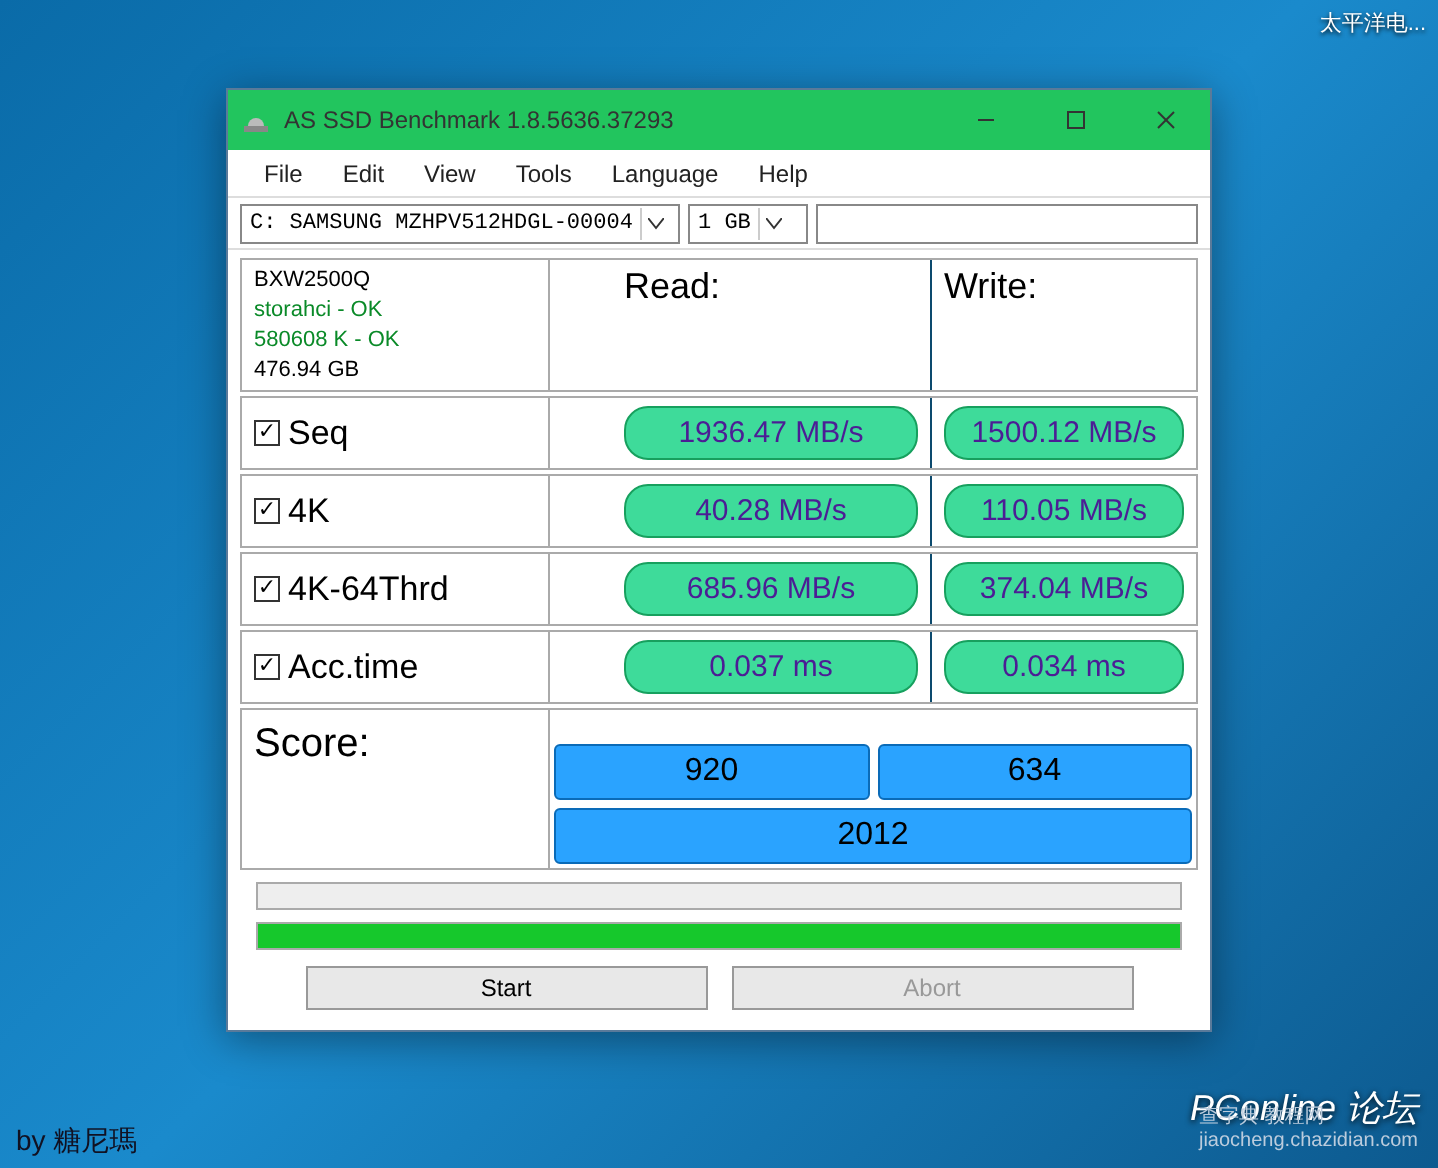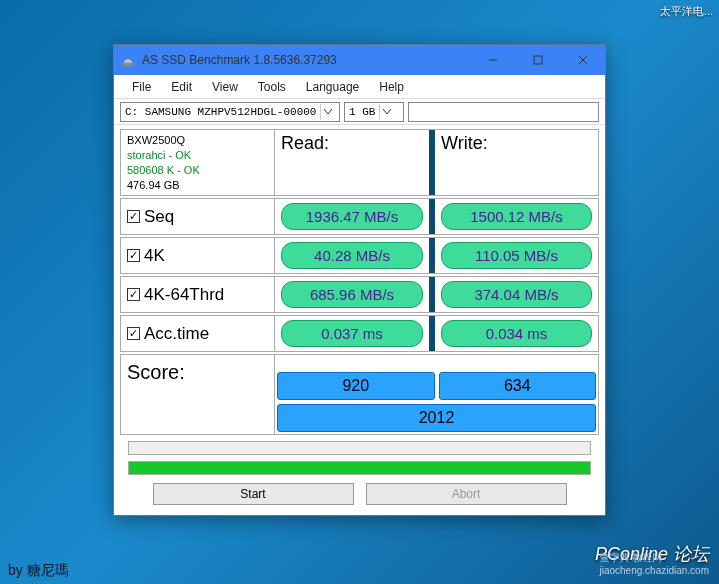--- a/index.html
+++ b/index.html
@@ -14,21 +14,21 @@
   .window {
     position: absolute;
     left: 113px; top: 44px;
     width: 493px;
     background: #fff;
     border: 1px solid #5a7a9a;
     box-shadow: 0 4px 20px rgba(0,0,0,0.4);
   }
   .titlebar {
     height: 30px;
-    background: #3b82f6;
+    background: #22c55e;
     display: flex;
     align-items: center;
     padding-left: 6px;
   }
   .titlebar .icon-app {
     width: 16px; height: 16px;
     margin-right: 6px;
   }
   .titlebar .title { flex: 1; color: #333; font-size: 12px; }
   .winbtns { display: flex; height: 100%; }
@@ -76,21 +76,21 @@
     background: #fff;
     height: 20px;
     flex: 1;
   }
   .content {
     padding: 4px 6px 0 6px;
   }
   .info-row { display: flex; border: 1px solid #aaa; margin-bottom: 2px; }
   .info-cell { padding: 3px 6px; font-size: 17px; }
   .cell-left { width: 154px; border-right: 1px solid #aaa; }
-  .cell-mid { width: 160px; border-right: 6px solid #0c4a6e; }
+  .cell-mid { width: 160px; border-right: 1px solid #0c4a6e; margin-left: 31px; }
   .cell-right { flex: 1; }
   .devinfo { font-size: 11px; line-height: 1.35; }
   .devinfo .dname { color: #000; }
   .devinfo .ok { color: #0a8a28; }
   .devinfo .cap { color: #000; }
   .hdr { font-size: 18px; }
   .test-label { font-size: 17px; display: flex; align-items: center; gap: 4px; }
   .chk {
     width: 13px; height: 13px;
     border: 1px solid #333;
@@ -203,21 +203,21 @@
     <span class="menuitem">File</span>
     <span class="menuitem">Edit</span>
     <span class="menuitem">View</span>
     <span class="menuitem">Tools</span>
     <span class="menuitem">Language</span>
     <span class="menuitem">Help</span>
   </div>
 
   <div class="toolbar-row">
     <div class="combo" style="width:220px">
-      <span>C: SAMSUNG MZHPV512HDGL-00000</span>
+      <span>C: SAMSUNG MZHPV512HDGL-00004</span>
       <span class="arrow">
           <svg width="8" height="6">
             <path d="M0 0 L4 5 L8 0" fill="none" stroke="#333"></path>
           </svg>
         </span>
     </div>
     <div class="combo" style="width:60px">
       <span>1 GB</span>
       <span class="arrow">
           <svg width="8" height="6">

